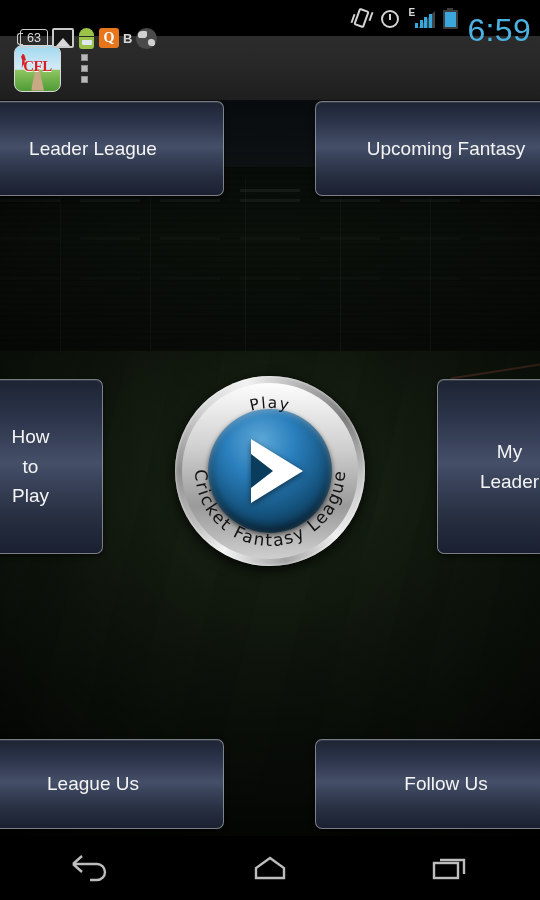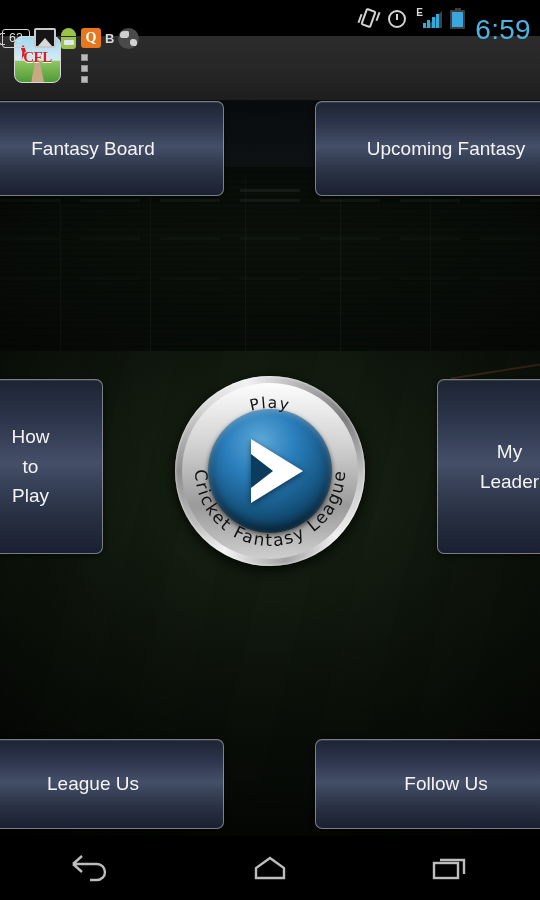--- a/index.html
+++ b/index.html
@@ -19,21 +19,21 @@
   
   #status-bar {
     position: absolute; top: 0; left: 0;
     width: 540px; height: 36px;
     background: #000;
     display: flex; align-items: center;
     z-index: 40;
   }
   #status-left {
     display: flex; align-items: center; gap: 4px;
-    padding-left: 2px; flex: 1; margin-top: 40px;
+    padding-left: 20px; flex: 1; margin-top: 40px;
   }
   #status-right {
     display: flex; align-items: center; gap: 8px;
     padding-right: 9px;
   }
   .sb-ico { display: block; }
 
   .ico-63 {
     width: 28px; height: 19px;
     border: 1.6px solid #cfcfcf; border-radius: 3px;
@@ -155,33 +155,33 @@
   }
   .ico-battery .shell {
     position: absolute; top: 2px; left: 0;
     width: 15px; height: 19px; background: #3d3d3d; border-radius: 1px;
   }
   .ico-battery .fill {
     position: absolute; top: 4px; left: 2px;
     width: 11px; height: 15px; background: #3aa6dc;
   }
   #clock {
-    color: #4cb2e2; font-size: 28px; letter-spacing: 0.3px;
+    color: #4cb2e2; font-size: 32px; letter-spacing: 0.3px;
     font-family: "Liberation Sans", sans-serif;
     padding-left: 2px;
     margin-top: 24px;
   }
 
   
   #action-bar {
     position: absolute; top: 36px; left: 0;
     width: 540px; height: 65px;
     background: linear-gradient(to bottom, #2c2c2c 0%, #262626 55%, #1e1e1e 100%);
     border-bottom: 1px solid #0c0c0c;
-    display: flex; 
+    display: flex; align-items: center;
     z-index: 30;
   }
   #app-logo {
     width: 47px; height: 47px; margin-left: 14px;
     border-radius: 8px; position: relative; overflow: hidden;
     background: linear-gradient(to bottom, #9fd8ef 0%, #cfe9f6 45%, #cfe9f6 52%, #8fc662 53%, #4e9b35 100%);
     border: 1px solid #d8d8d8;
     flex: 0 0 auto;
   }
   #app-logo .pitch {
@@ -448,21 +448,21 @@
       <span class="vpost" style="left:245px"></span>
       <span class="vpost" style="left:340px"></span>
       <span class="vpost" style="left:430px"></span>
     </div>
     <div id="pitch">
       <span class="crease"></span>
     </div>
     <div id="vignette"></div>
 
     <div class="nav-btn" id="btn-leader-board">
-      <span>Fantasy Board</span>
+      <span>Leader League</span>
     </div>
     <div class="nav-btn" id="btn-upcoming">
       <span>Upcoming Fantasy</span>
     </div>
 
     <div class="nav-btn" id="btn-how-to-play">
       <span class="btn-lines">
         <span>How</span>
         <span>to</span>
         <span>Play</span>

